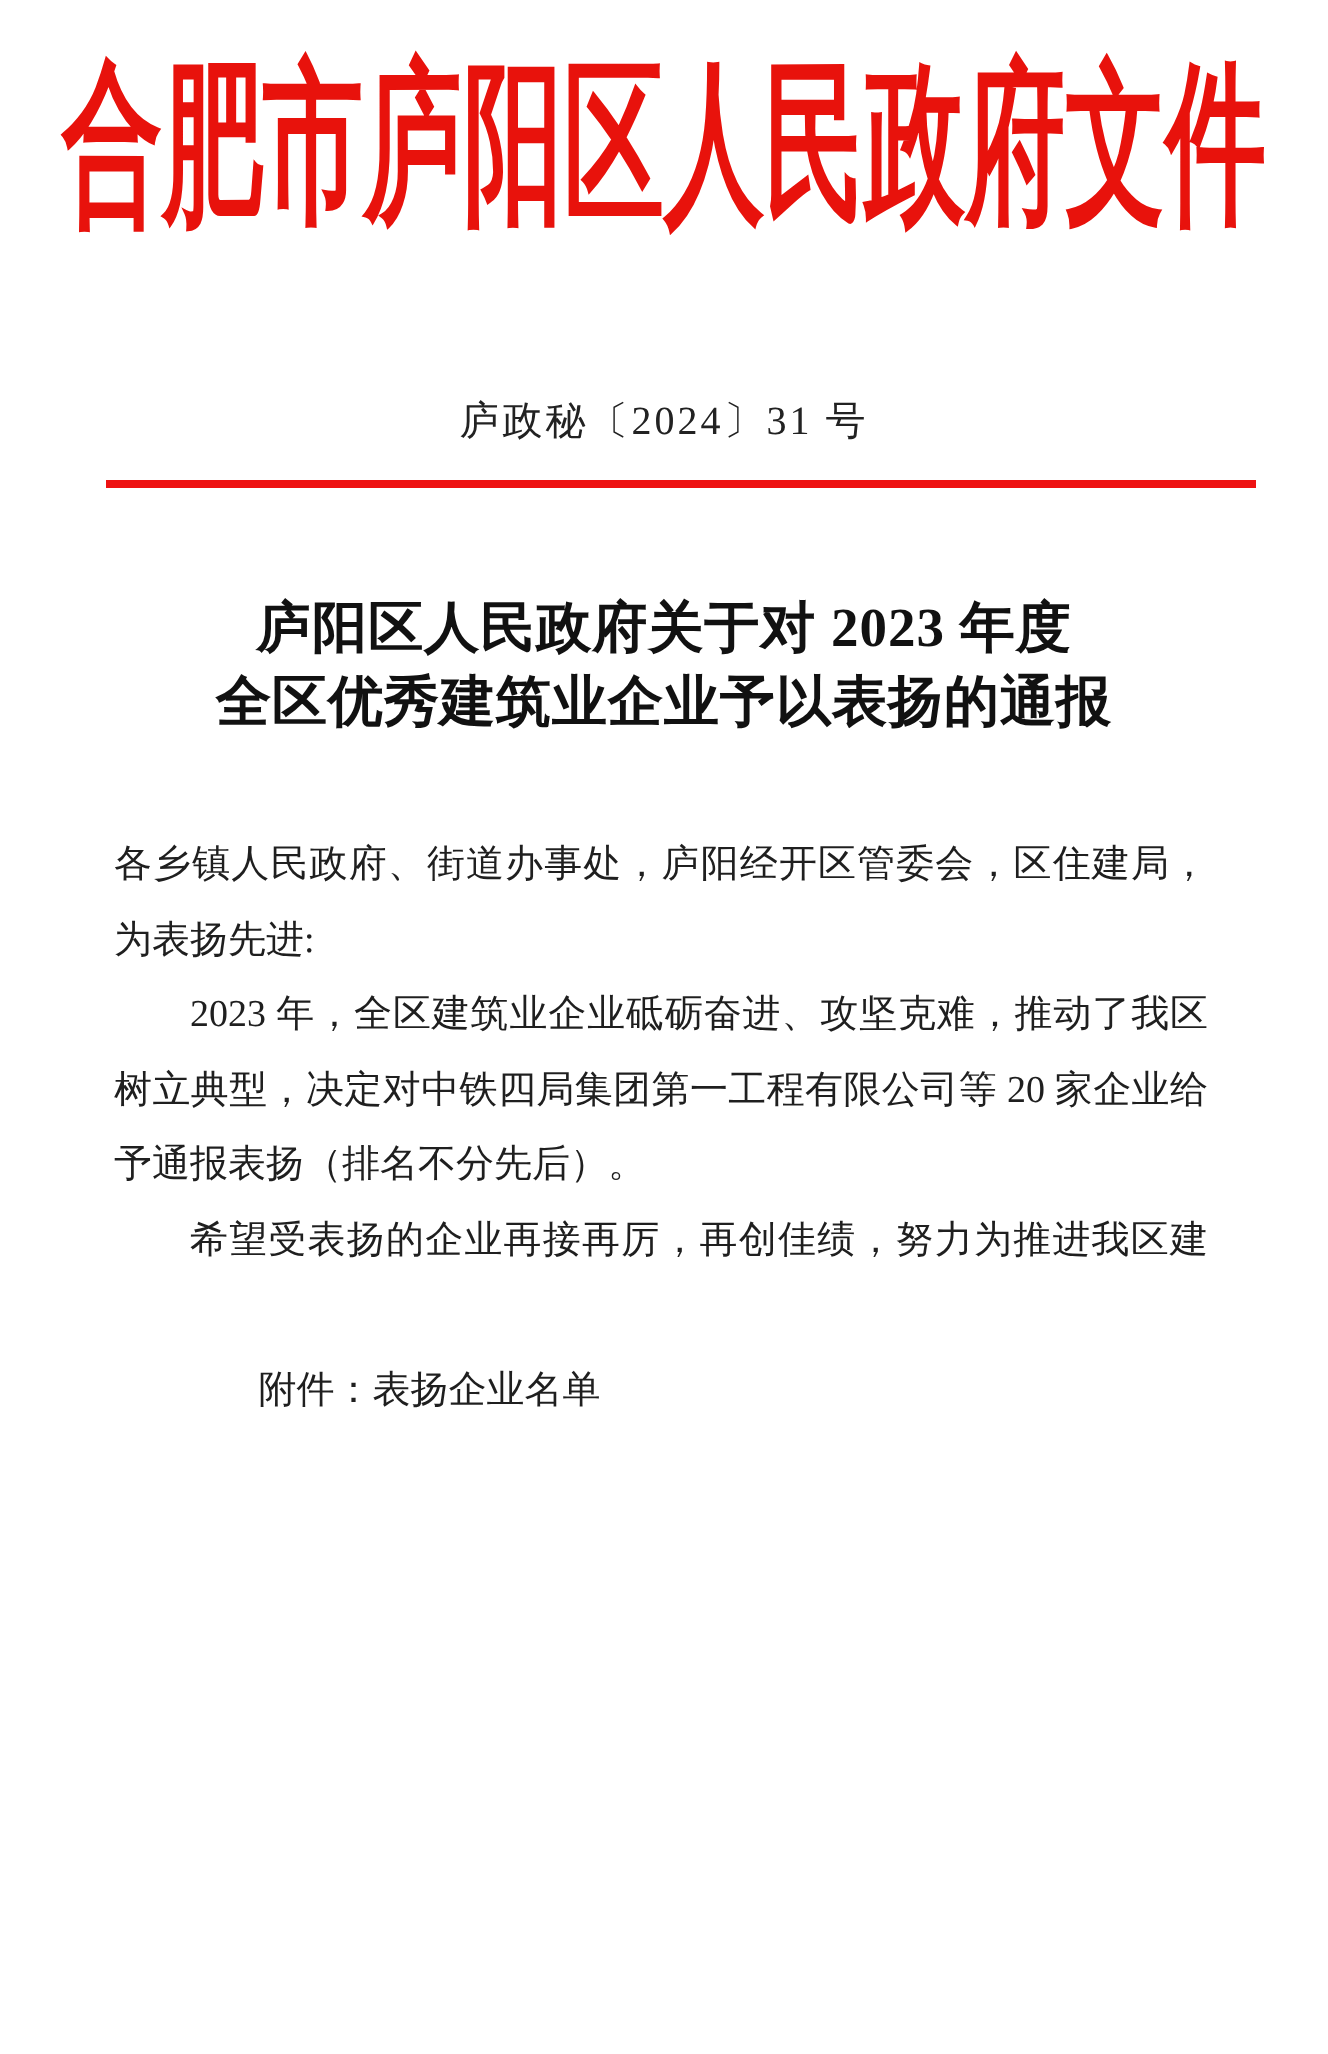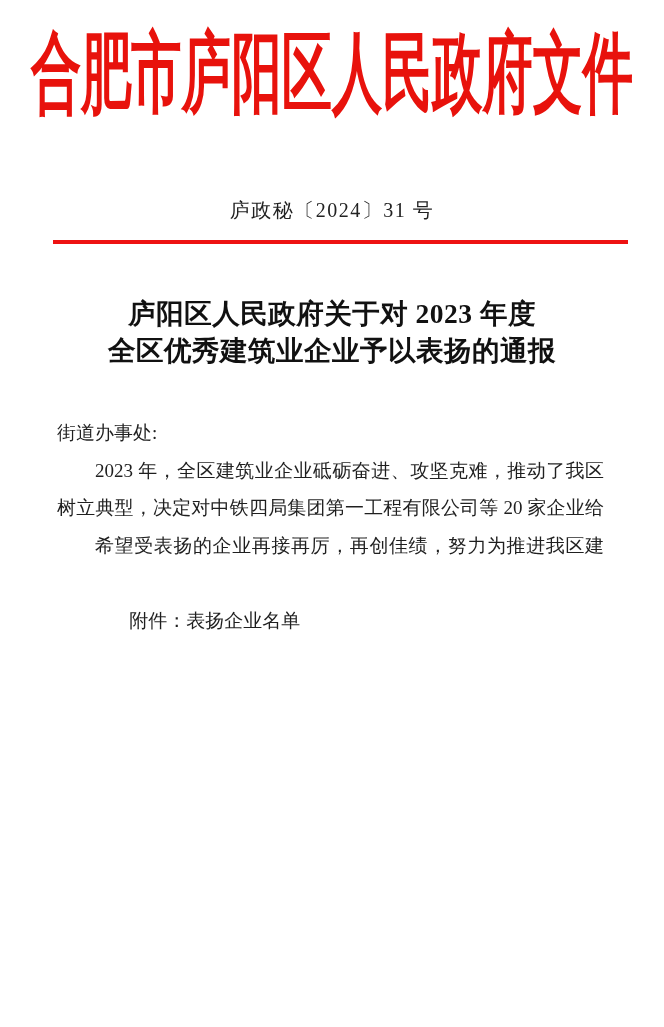--- a/index.html
+++ b/index.html
@@ -77,23 +77,25 @@
   <div class="doc-number">庐政秘〔2024〕31 号</div>
 
   <div class="red-rule"></div>
 
   <div class="doc-title">
     <div>庐阳区人民政府关于对 2023 年度</div>
     <div>全区优秀建筑业企业予以表扬的通报</div>
   </div>
 
   <div class="body-text">
-      <div class="body-line">街道办事处:</div>
+      <div class="body-line justify">各乡镇人民政府、街道办事处，庐阳经开区管委会，区住建局，</div>
+      <div class="body-line">为表扬先进:</div>
       <div class="body-line justify" style="padding-left: 2em;">2023 年，全区建筑业企业砥砺奋进、攻坚克难，推动了我区</div>
       <div class="body-line justify">树立典型，决定对中铁四局集团第一工程有限公司等 20 家企业给</div>
+      <div class="body-line">予通报表扬（排名不分先后）。</div>
       <div class="body-line justify" style="padding-left: 2em;">希望受表扬的企业再接再厉，再创佳绩，努力为推进我区建</div>
       <div class="body-line">&nbsp;</div>
       <div class="body-line" style="padding-left: 3.8em;">附件：表扬企业名单</div>
     </div>
 
   <svg class="seal-wrap" viewBox="0 0 180 180" xmlns="http://www.w3.org/2000/svg">
     <defs>
       <filter id="rough" x="-20%" y="-20%" width="140%" height="140%">
         <feTurbulence type="fractalNoise" baseFrequency="0.55" numOctaves="2" result="n"></feTurbulence>
         <feDisplacementMap in="SourceGraphic" in2="n" scale="5"></feDisplacementMap>

